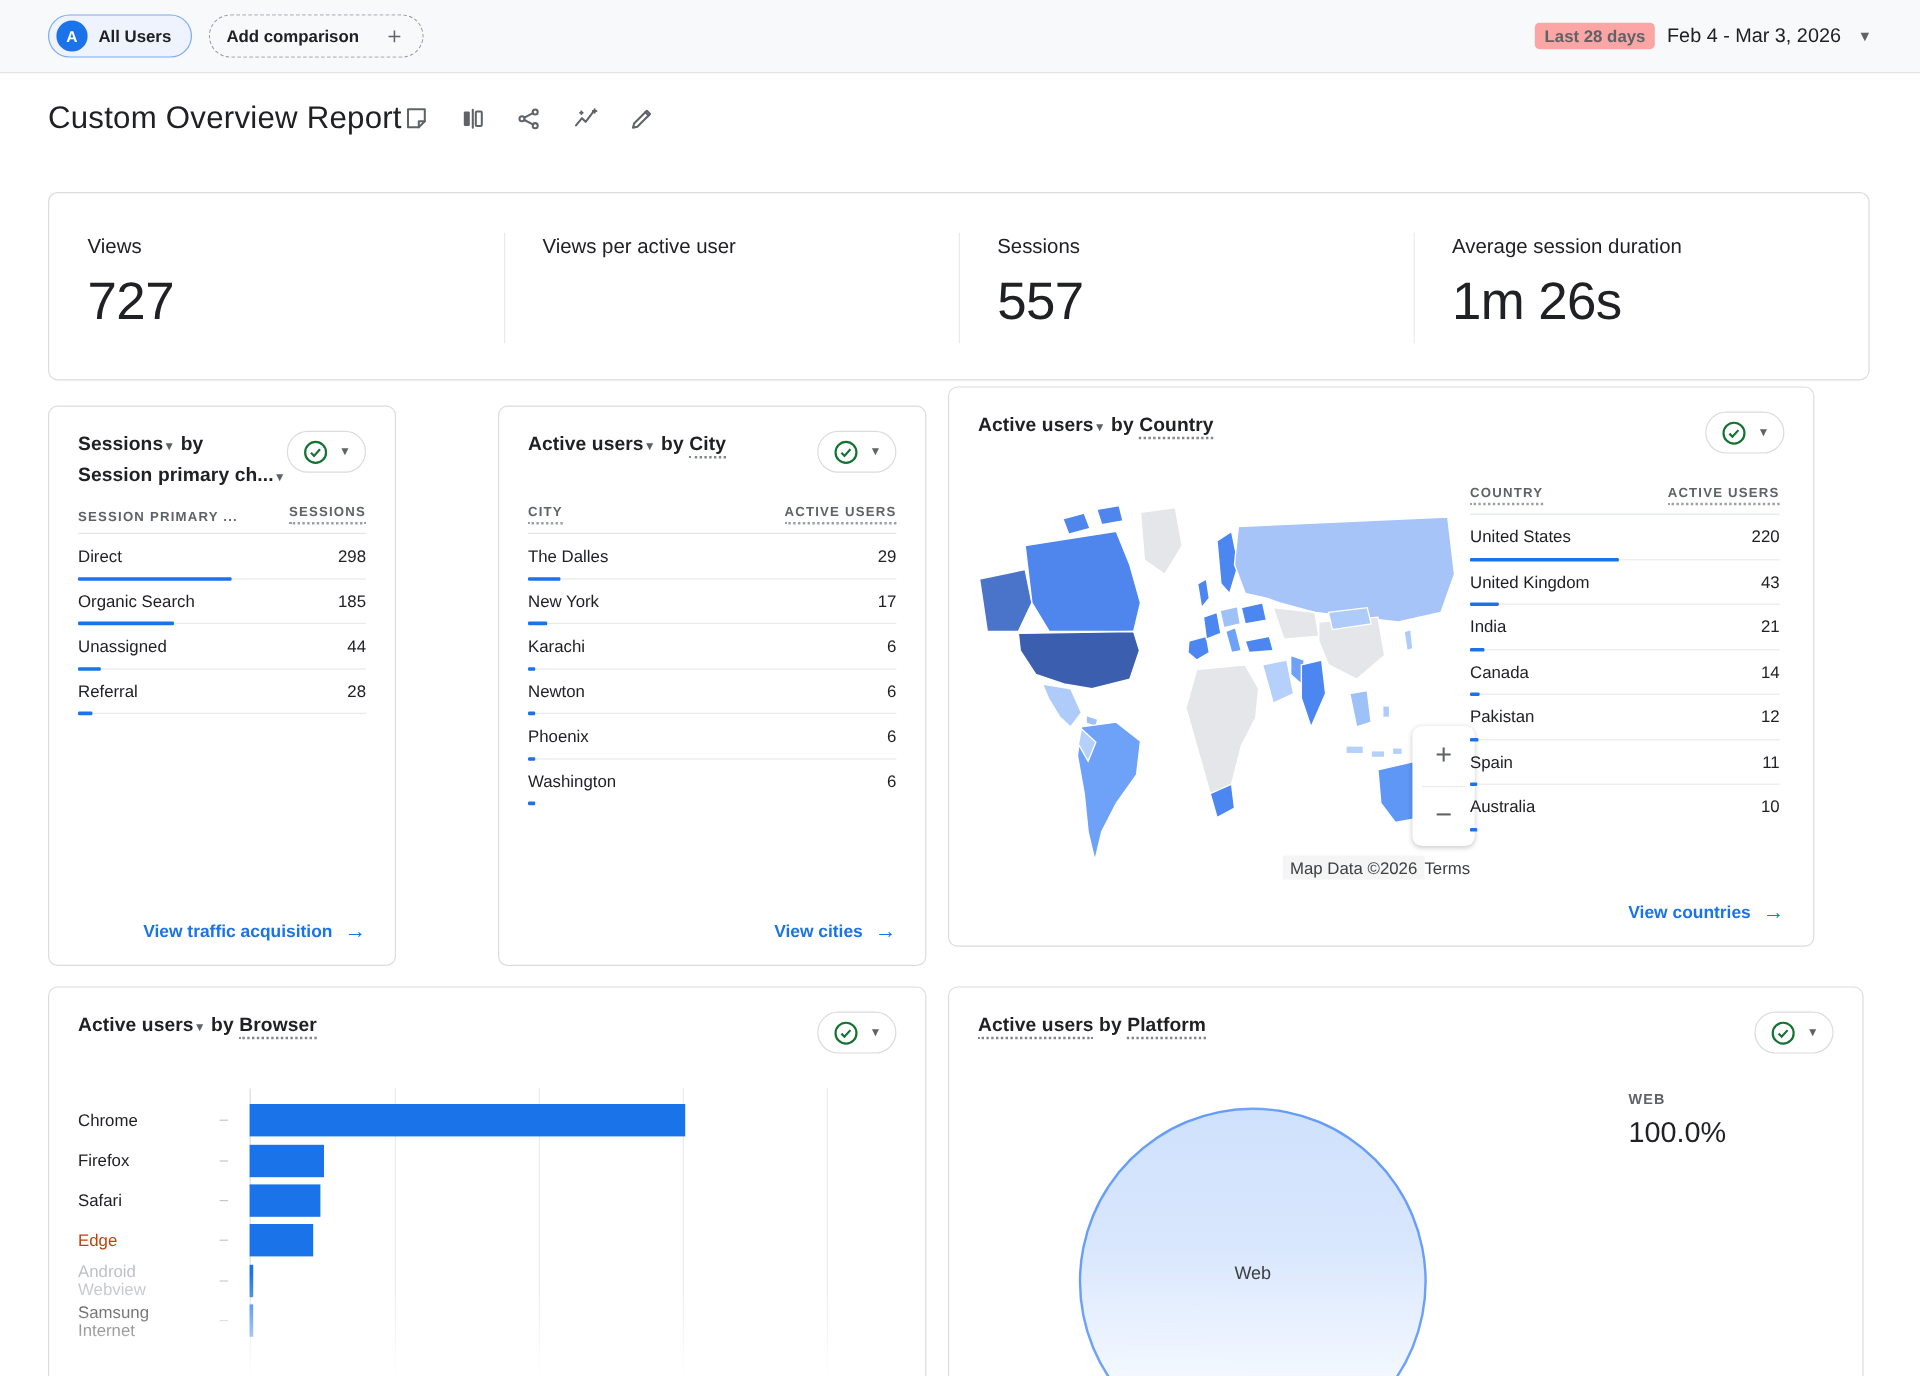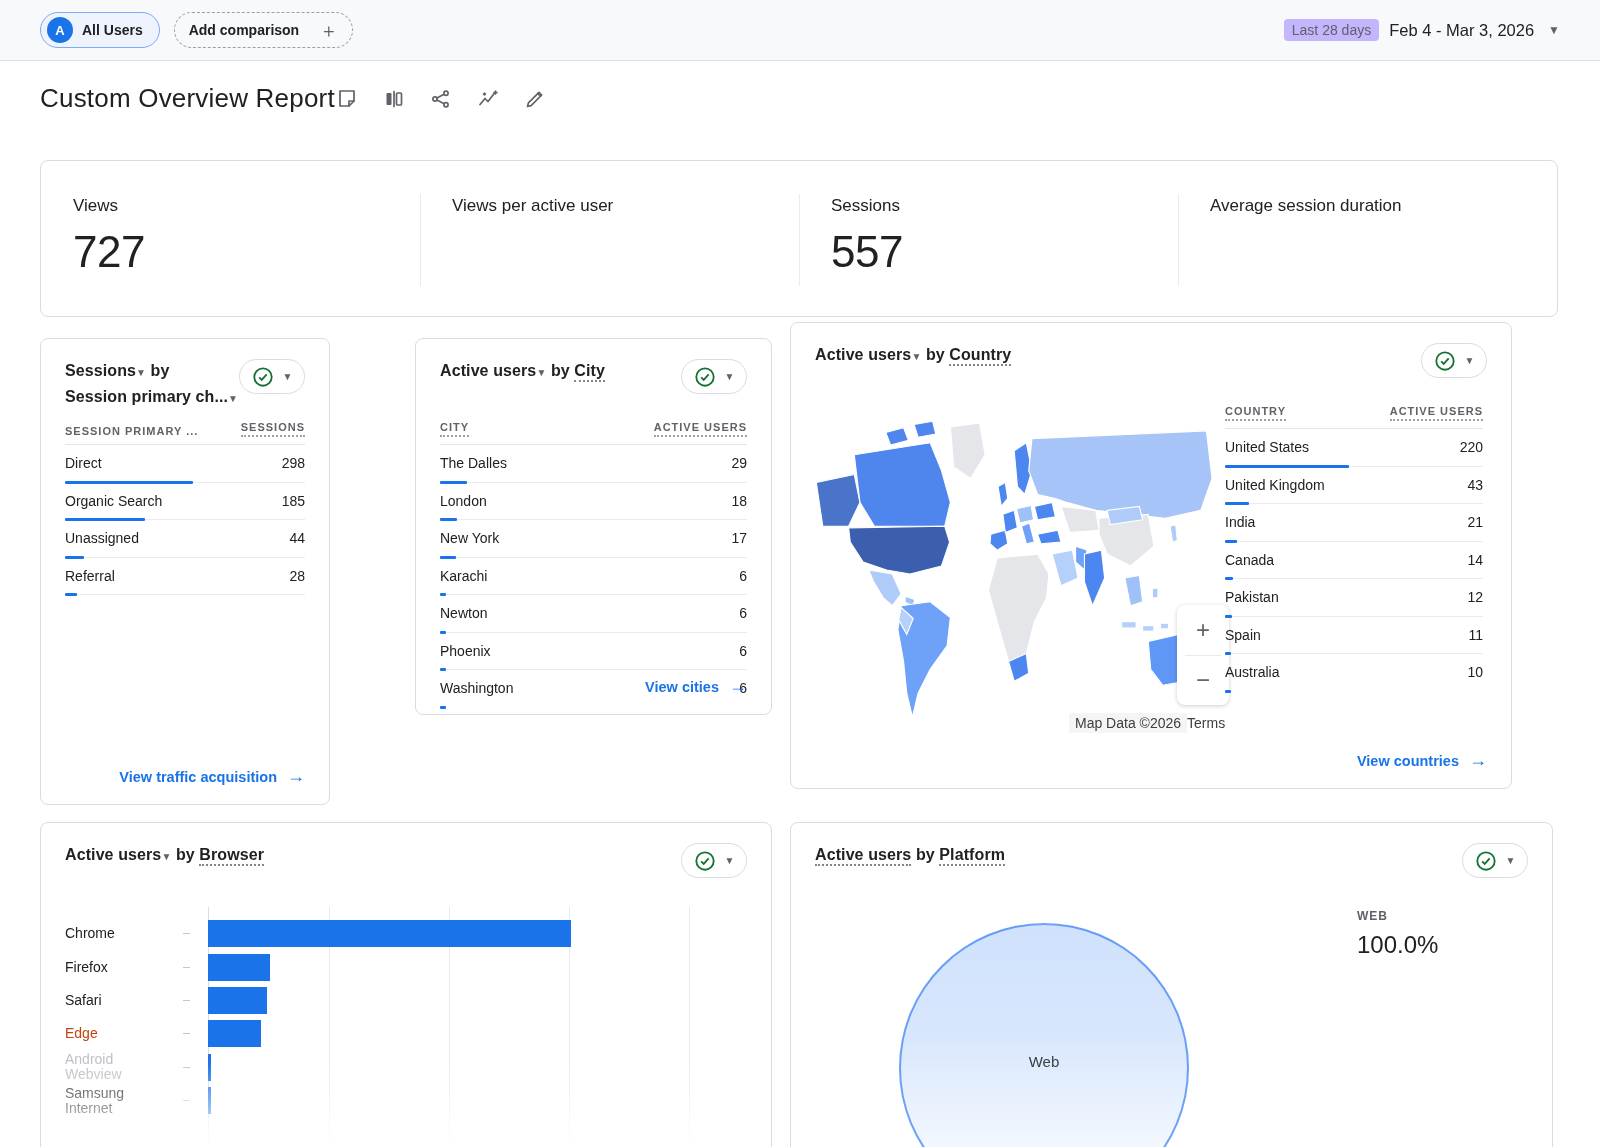--- a/index.html
+++ b/index.html
@@ -12,21 +12,21 @@
             background:#f8f9fa; border-bottom:1px solid #e1e3e6;
             display:flex; align-items:center; padding:0 40px; }
   .chip { height:36px; border-radius:18px; display:flex; align-items:center; gap:9px;
           padding:0 16px 0 6px; font-size:14px; font-weight:bold; }
   .chip.users { border:1px solid #7baaf7; background:#eef3fd; }
   .avatar { width:26px; height:26px; border-radius:50%; background:#1a73e8; color:#fff;
             display:flex; align-items:center; justify-content:center; font-size:13px; font-weight:bold; }
   .chip.addcmp { border:1px dashed #9aa0a6; margin-left:14px; padding:0 14px; gap:20px; color:#202124; }
   .plus-ic { font-size:19px; color:#5f6368; font-weight:normal; line-height:1; }
   .dategroup { margin-left:auto; display:flex; align-items:center; gap:10px; }
-  .datelabel { background:#c4b5fd; color:#5f6368; font-size:14px; font-weight:normal;
+  .datelabel { background:#fca5a5; color:#5f6368; font-size:14px; font-weight:bold;
                padding:3px 8px; border-radius:4px; }
   .daterange { font-size:16.5px; color:#202124; }
   .caret { color:#5f6368; font-size:10px; }
   .dategroup .caret { font-size:12px; margin-left:4px; }
 
   
   .report-header { position:absolute; top:83px; left:40px; right:44px;
                    display:flex; align-items:center; }
   .report-title { font-size:26px; font-weight:400; color:#202124; letter-spacing:.2px; }
   .hicons { display:flex; gap:23px; }
@@ -38,21 +38,21 @@
              border:1px solid #dadce0; border-radius:8px; background:#fff; display:flex; }
   .metric { flex:1; position:relative; padding:35px 0 0 32px; }
   .metric + .metric::before { content:""; position:absolute; left:0; top:33px; bottom:30px;
              width:1px; background:#e8eaed; }
   .m-label { font-size:17px; color:#202124; }
   .m-value { font-size:44px; color:#202124; margin-top:11px; letter-spacing:-.5px; }
 
   
   .panel { position:absolute; background:#fff; border:1px solid #dadce0; border-radius:8px; }
   .p-channels  { top:338px; left:40px;  width:290px; height:467px; }
-  .p-cities    { top:338px; left:415px; width:357px; height:377px; }
+  .p-cities    { top:338px; left:415px; width:357px; height:467px; }
   .p-countries { top:322px; left:790px; width:722px; height:467px; }
   .p-browsers  { top:822px; left:40px;  width:732px; height:420px; }
   .p-platform  { top:822px; left:790px; width:763px; height:420px; }
 
   .ptitle { position:absolute; top:20px; left:24px; font-size:16px; font-weight:bold;
             color:#202124; line-height:24px; letter-spacing:.1px; }
   .dim { border-bottom:2px dotted #80868b; padding-bottom:1px; cursor:pointer; }
   .badge { position:absolute; top:20px; right:24px; width:66px; height:35px;
            border:1px solid #dadce0; border-radius:18px; background:#fff;
            display:flex; align-items:center; justify-content:center; gap:9px; cursor:pointer; }
@@ -178,20 +178,21 @@
   </div>
   <div class="metric">
     <div class="m-label">Views per active user</div>
   </div>
   <div class="metric">
     <div class="m-label">Sessions</div>
     <div class="m-value">557</div>
   </div>
   <div class="metric">
     <div class="m-label">Average session duration</div>
+    <div class="m-value">1m 26s</div>
   </div>
 </div>
 
 <div class="panel p-channels">
   <div class="ptitle">
     <span><span>Sessions</span><span class="caret">▼</span></span>
     <span>by</span><br>
     <span><span>Session primary ch...</span><span class="caret">▼</span></span>
   </div>
   <div class="badge">
@@ -253,26 +254,20 @@
   <div class="tbl">
     <div class="tbl-head">
       <span class="th-dotted">City</span>
       <span class="th-dotted">Active users</span>
     </div>
     <div class="trow">
         <span class="lbl">The Dalles</span>
         <span class="val">29</span>
         <span class="track"></span>
         <span class="bar" style="width: 8.7%;"></span>
-      </div>
-    <div class="trow">
-        <span class="lbl">London</span>
-        <span class="val">18</span>
-        <span class="track"></span>
-        <span class="bar" style="width: 5.4%;"></span>
       </div>
     <div class="trow">
         <span class="lbl">New York</span>
         <span class="val">17</span>
         <span class="track"></span>
         <span class="bar" style="width: 5.1%;"></span>
       </div>
     <div class="trow">
         <span class="lbl">Karachi</span>
         <span class="val">6</span>

